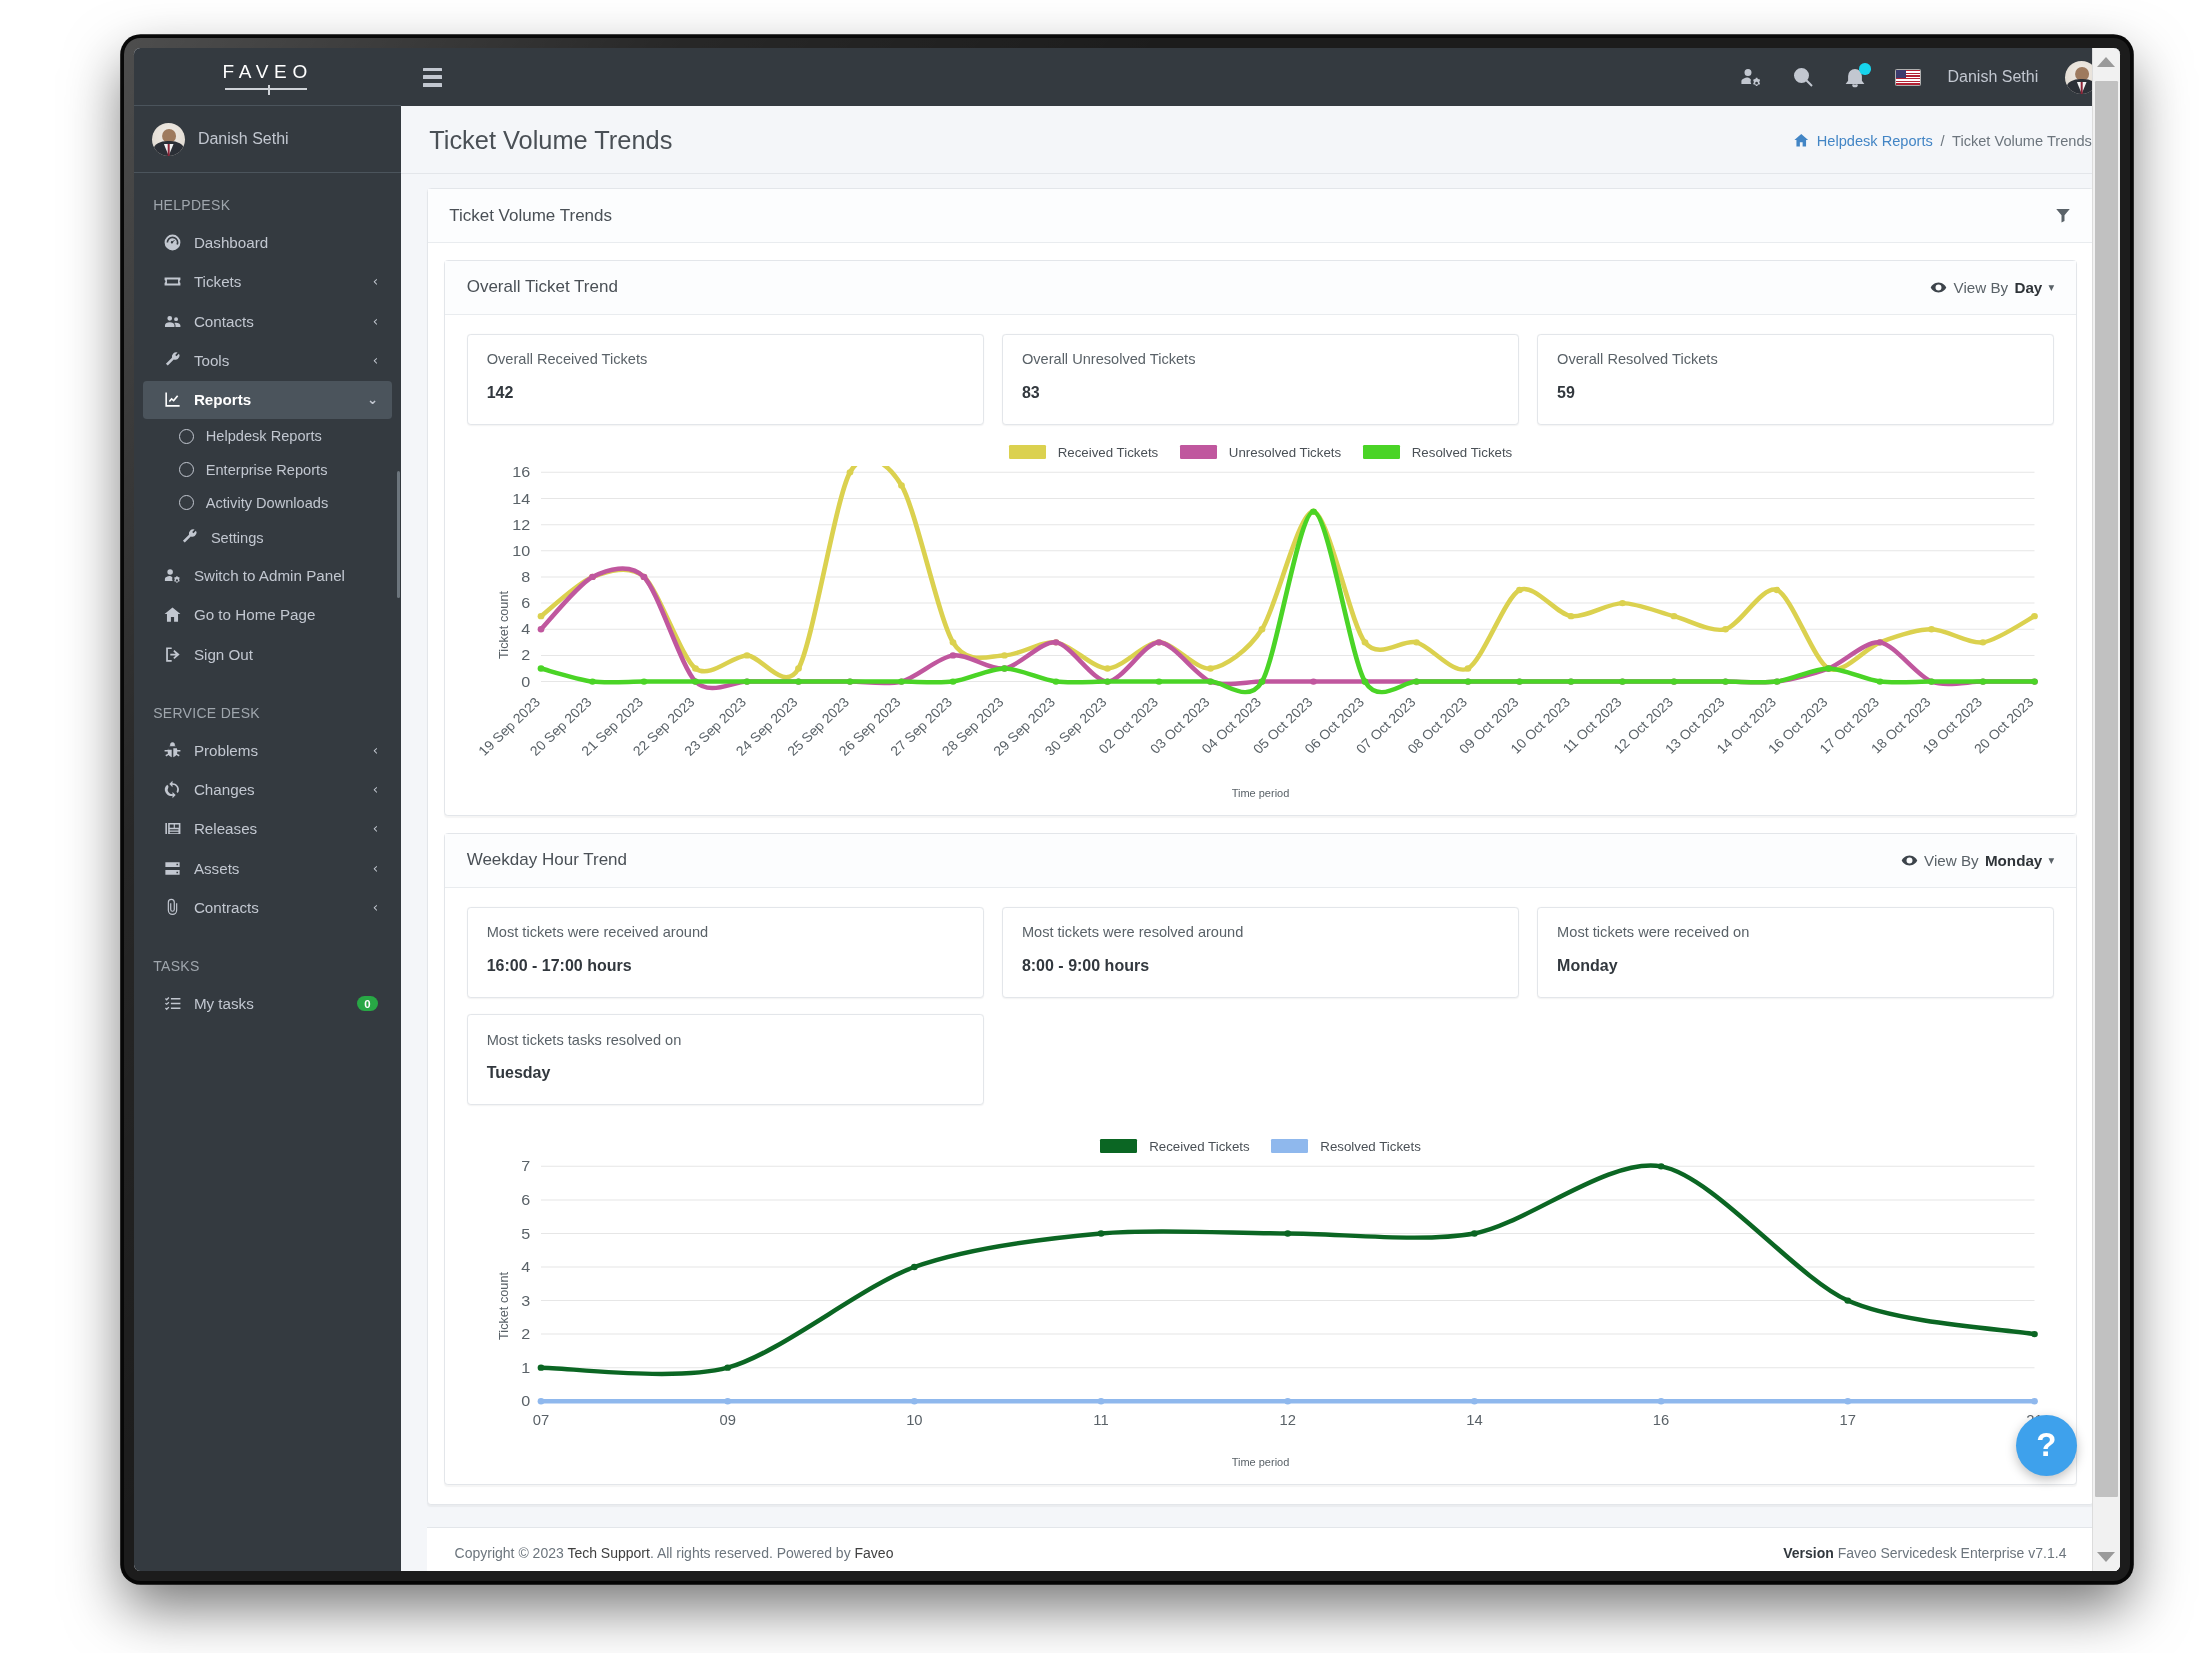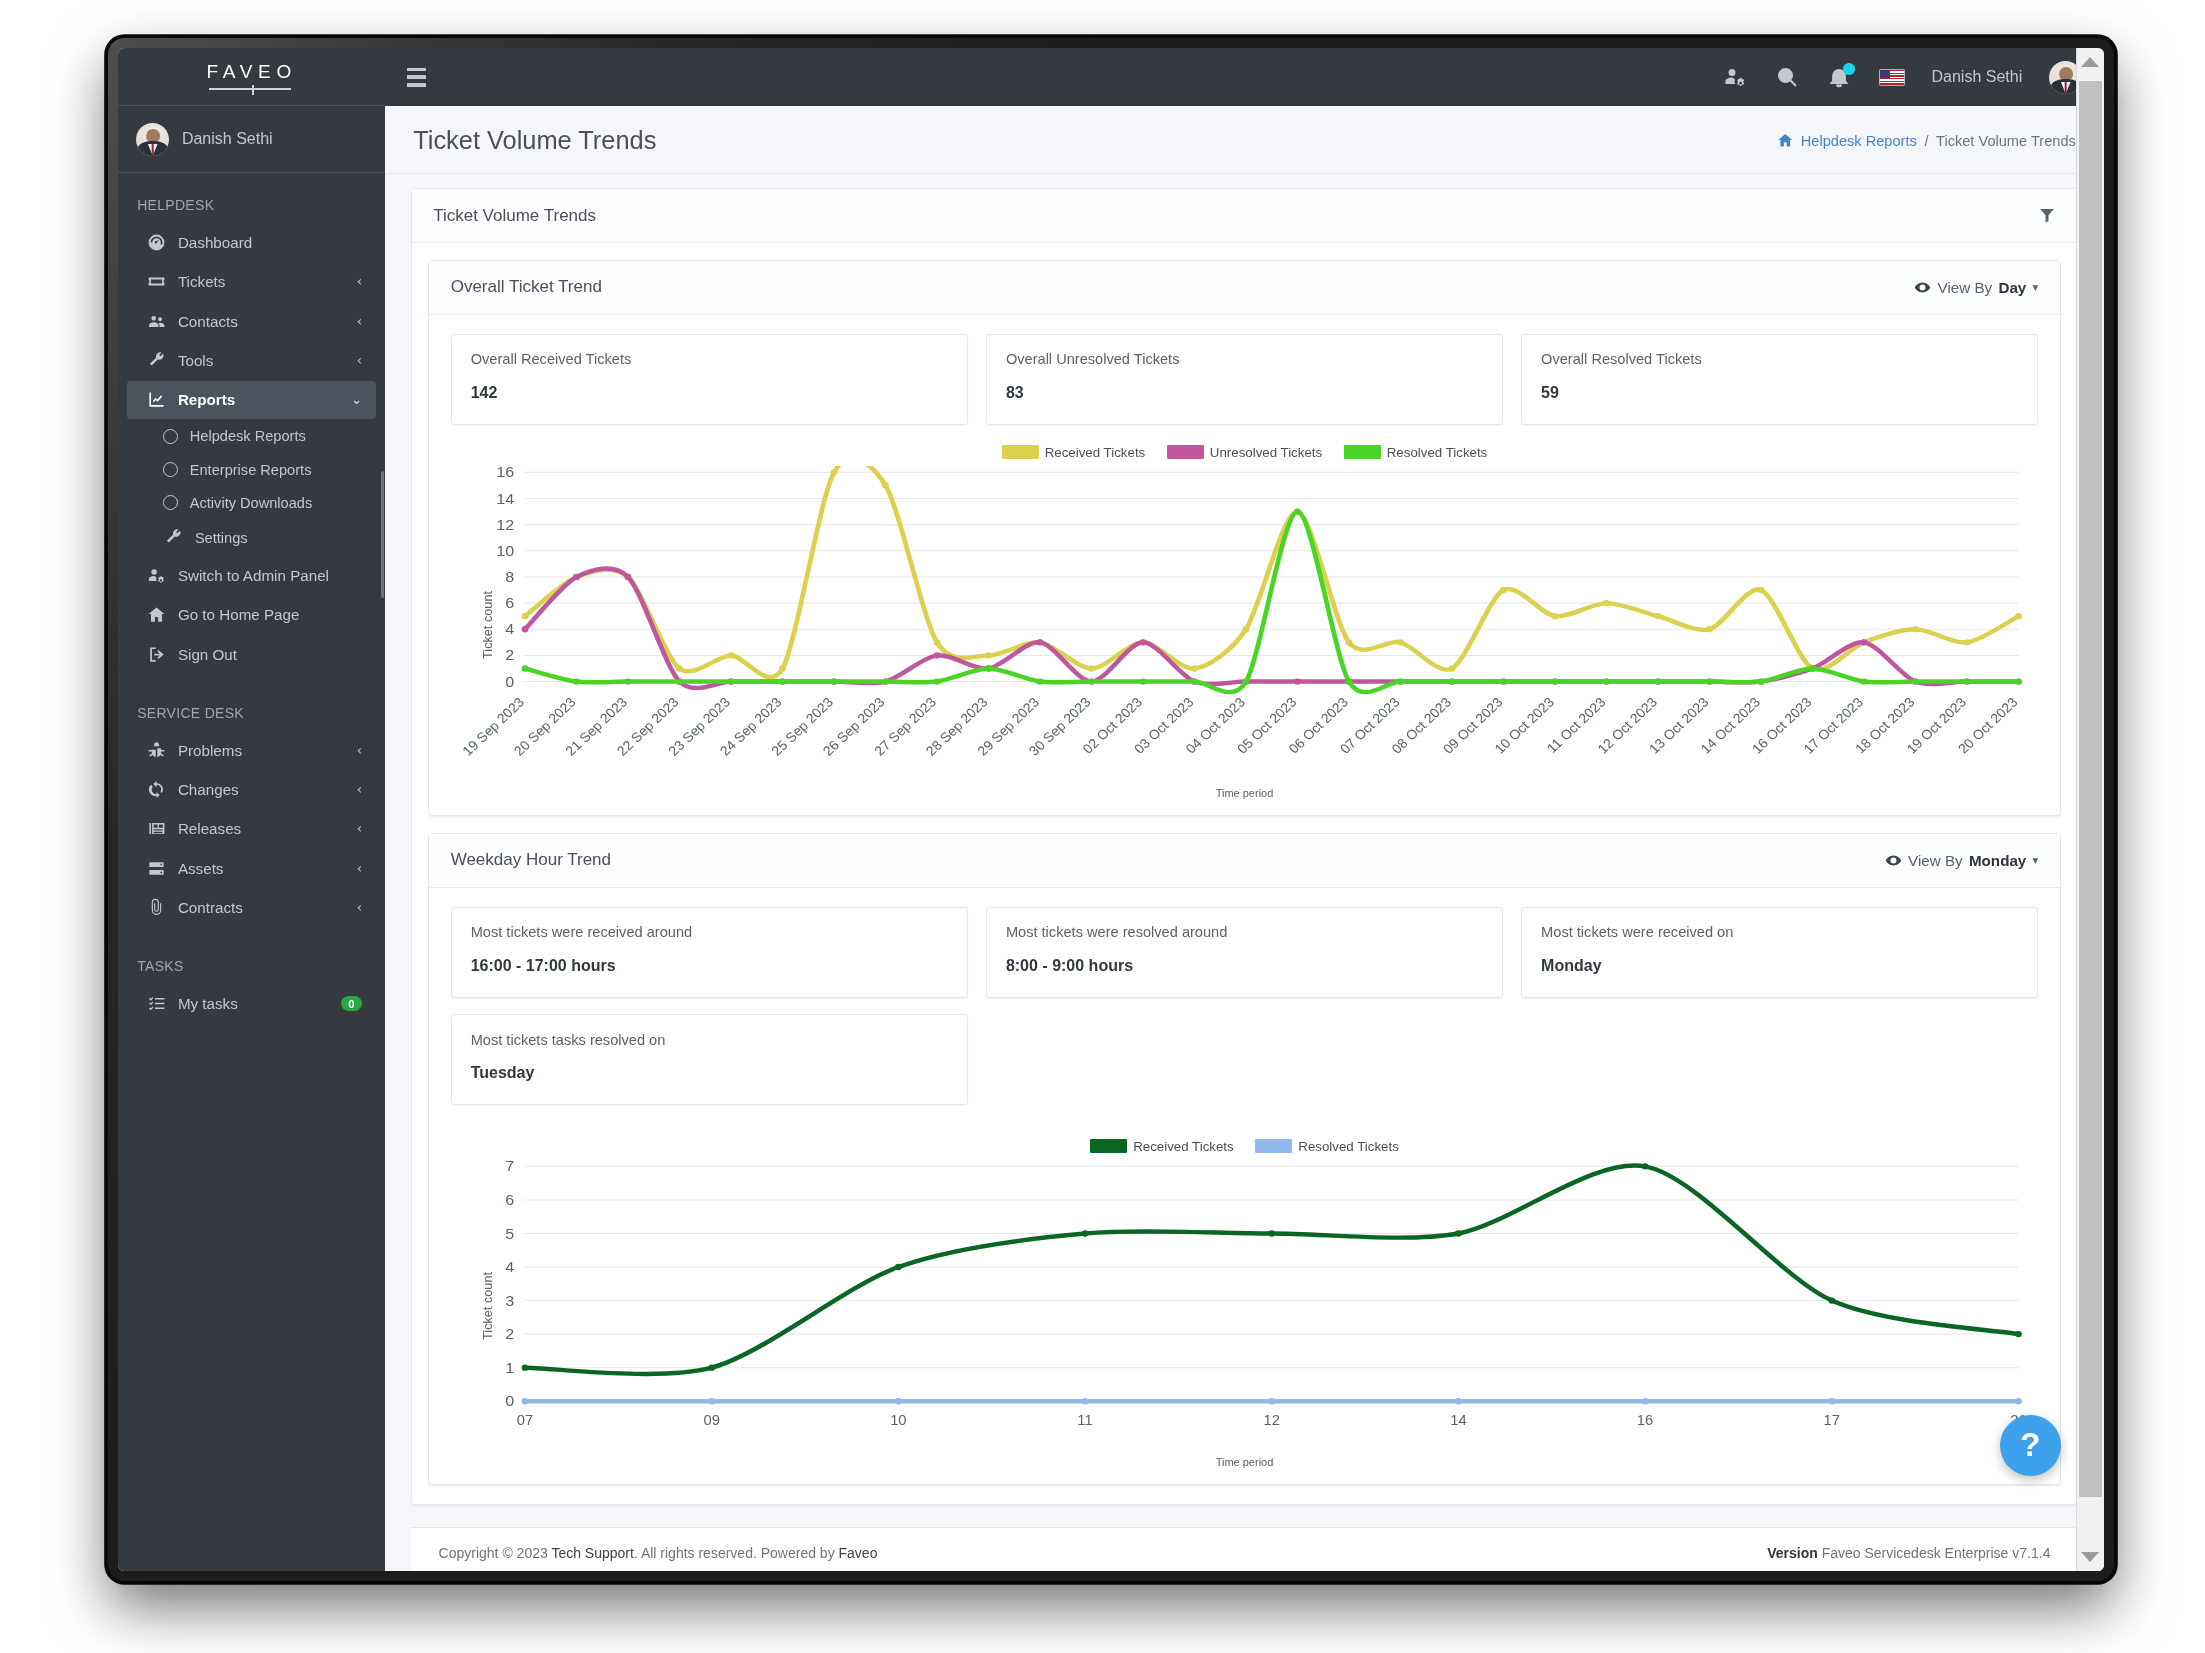--- a/index.html
+++ b/index.html
@@ -5,21 +5,21 @@
   * { box-sizing: border-box; margin: 0; padding: 0; }
   html, body {
     width: 2205px; height: 1654px;
     background: #ffffff;
     font-family: "Liberation Sans", sans-serif;
     overflow: hidden;
   }
 
   
   #screen-frame {
-    position: absolute; left: 108px; top: 38px;
+    position: absolute; left: 124px; top: 38px;
     width: 2006px; height: 1543px;
     background: #1c1c1c;
     border-radius: 16.5px;
     padding: 10.2px;
     box-shadow: 0 25.4px 57px rgba(0,0,0,0.55), 0 0 0 3.8px #0a0a0a;
   }
   #screen-frame::before {
     content:"";
     position:absolute; left:0; top:0; width:100%; height:100%;
     border-radius:16.5px;
@@ -181,21 +181,21 @@
     padding: 16.5px 19px 21.6px 19px;
     box-shadow: 0 0.6px 1.3px rgba(0,0,0,0.05);
   }
   .stat-box.third { flex: 0 0 calc((100% - 36px) / 3); }
   .stat-label { font-size: 14.6px; color:#5a6268; margin-bottom: 16.5px; }
   .stat-value { font-size: 16px; color:#32383e; font-weight:700; }
 
   
   .chart-wrap { padding: 5.1px 21.6px 16.5px 21.6px; position: relative; }
   .legend { display:flex; justify-content:center; align-items:center; gap: 21.6px; padding: 15.2px 0 6.3px 0; }
-  .legend-item { display:flex; align-items:center; gap: 6px; font-size: 13.3px; color:#4a5056; }
+  .legend-item { display:flex; align-items:center; gap: 12px; font-size: 13.3px; color:#4a5056; }
   .legend-swatch { width: 37px; height: 14px; border-radius:1.3px; }
 
   .plot { position:relative; }
   .plot svg { display:block; width:100%; }
   .axis-y-label {
     position:absolute; left: 3.8px; top:50%; transform: translateY(-50%) rotate(-90deg);
     transform-origin: center; font-size:12.7px; color:#5a6268; white-space:nowrap;
   }
   .axis-x-label { text-align:center; font-size: 11px; color:#5a6268; margin-top: 3.8px; }
 

